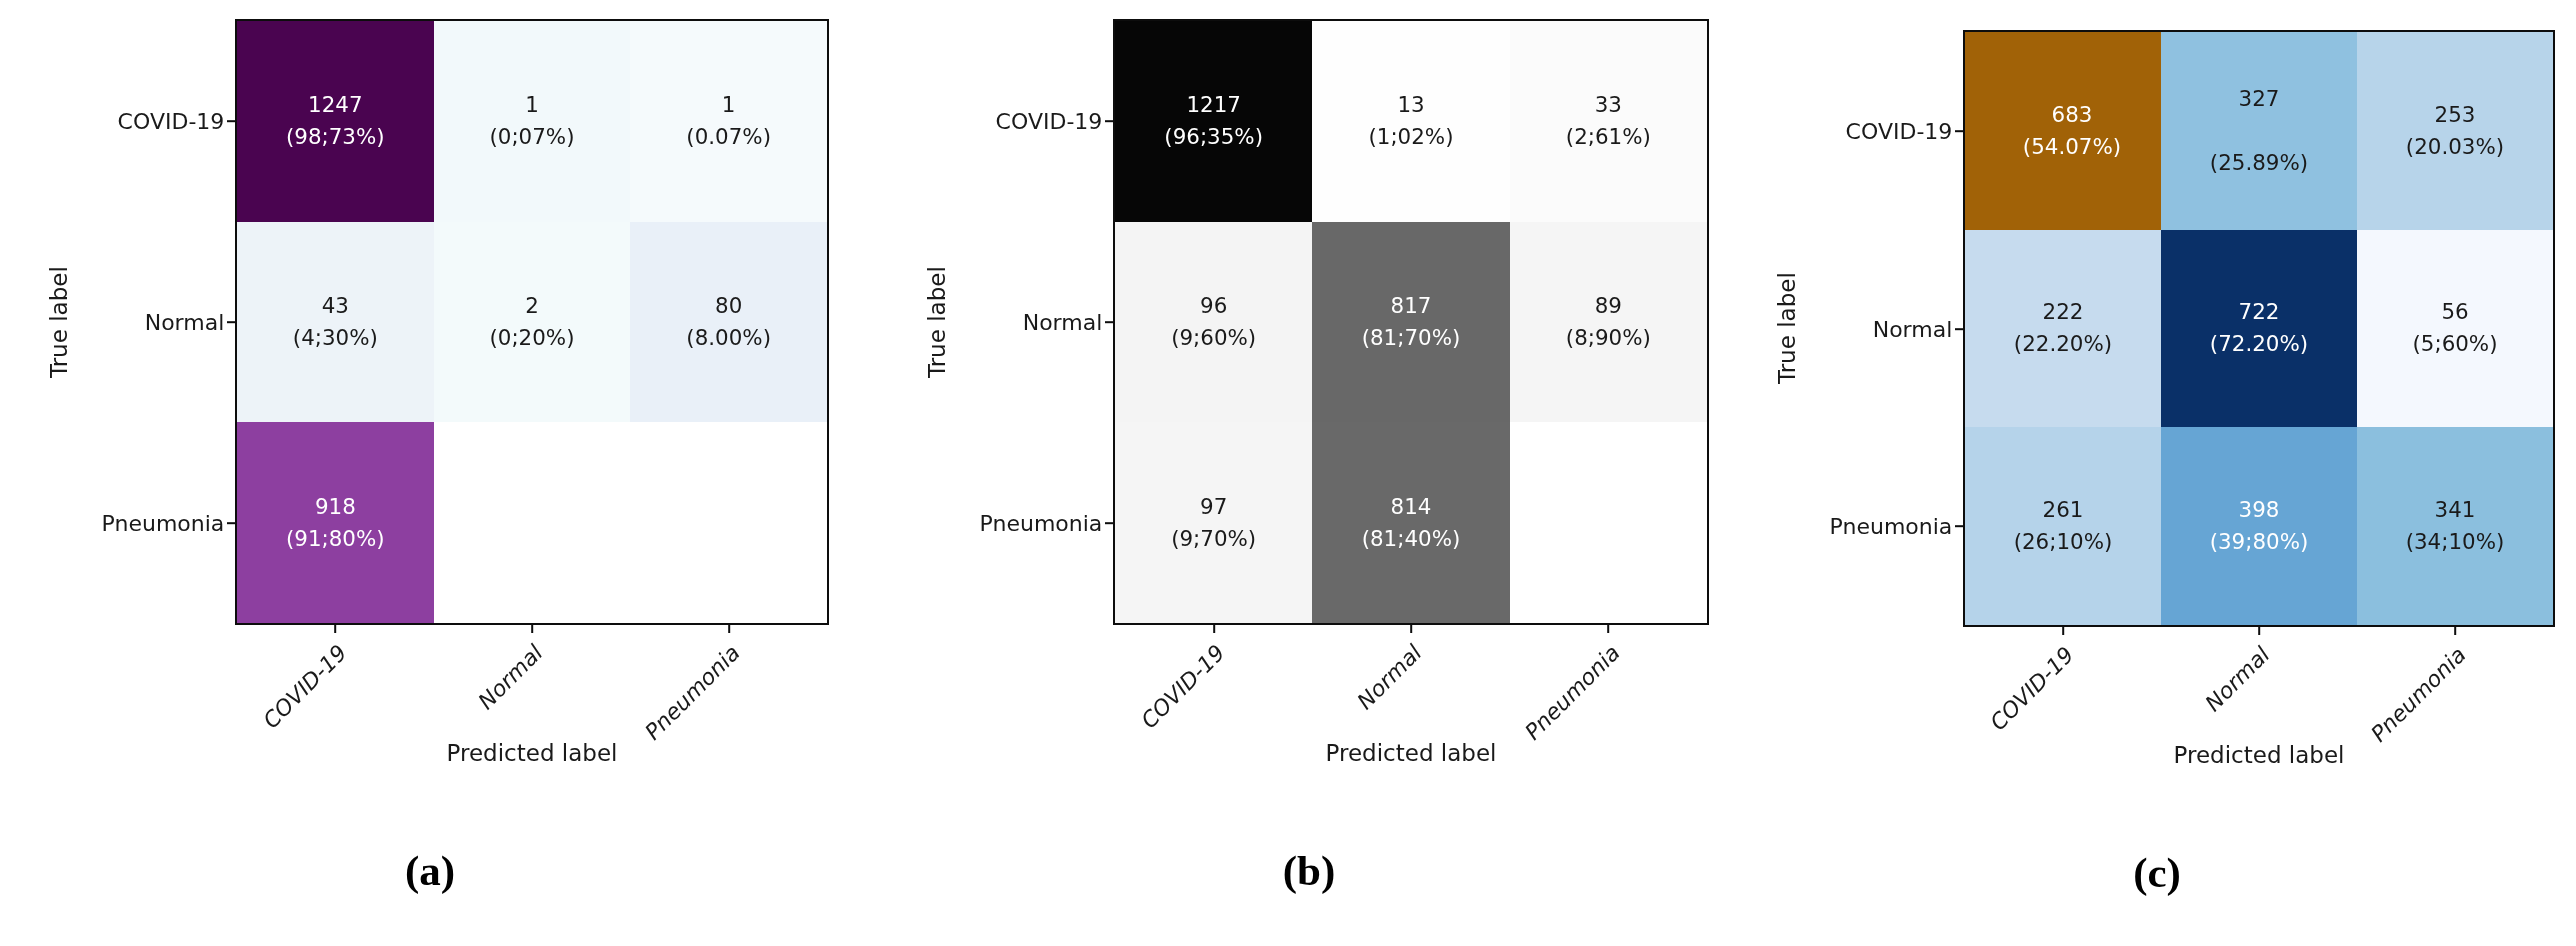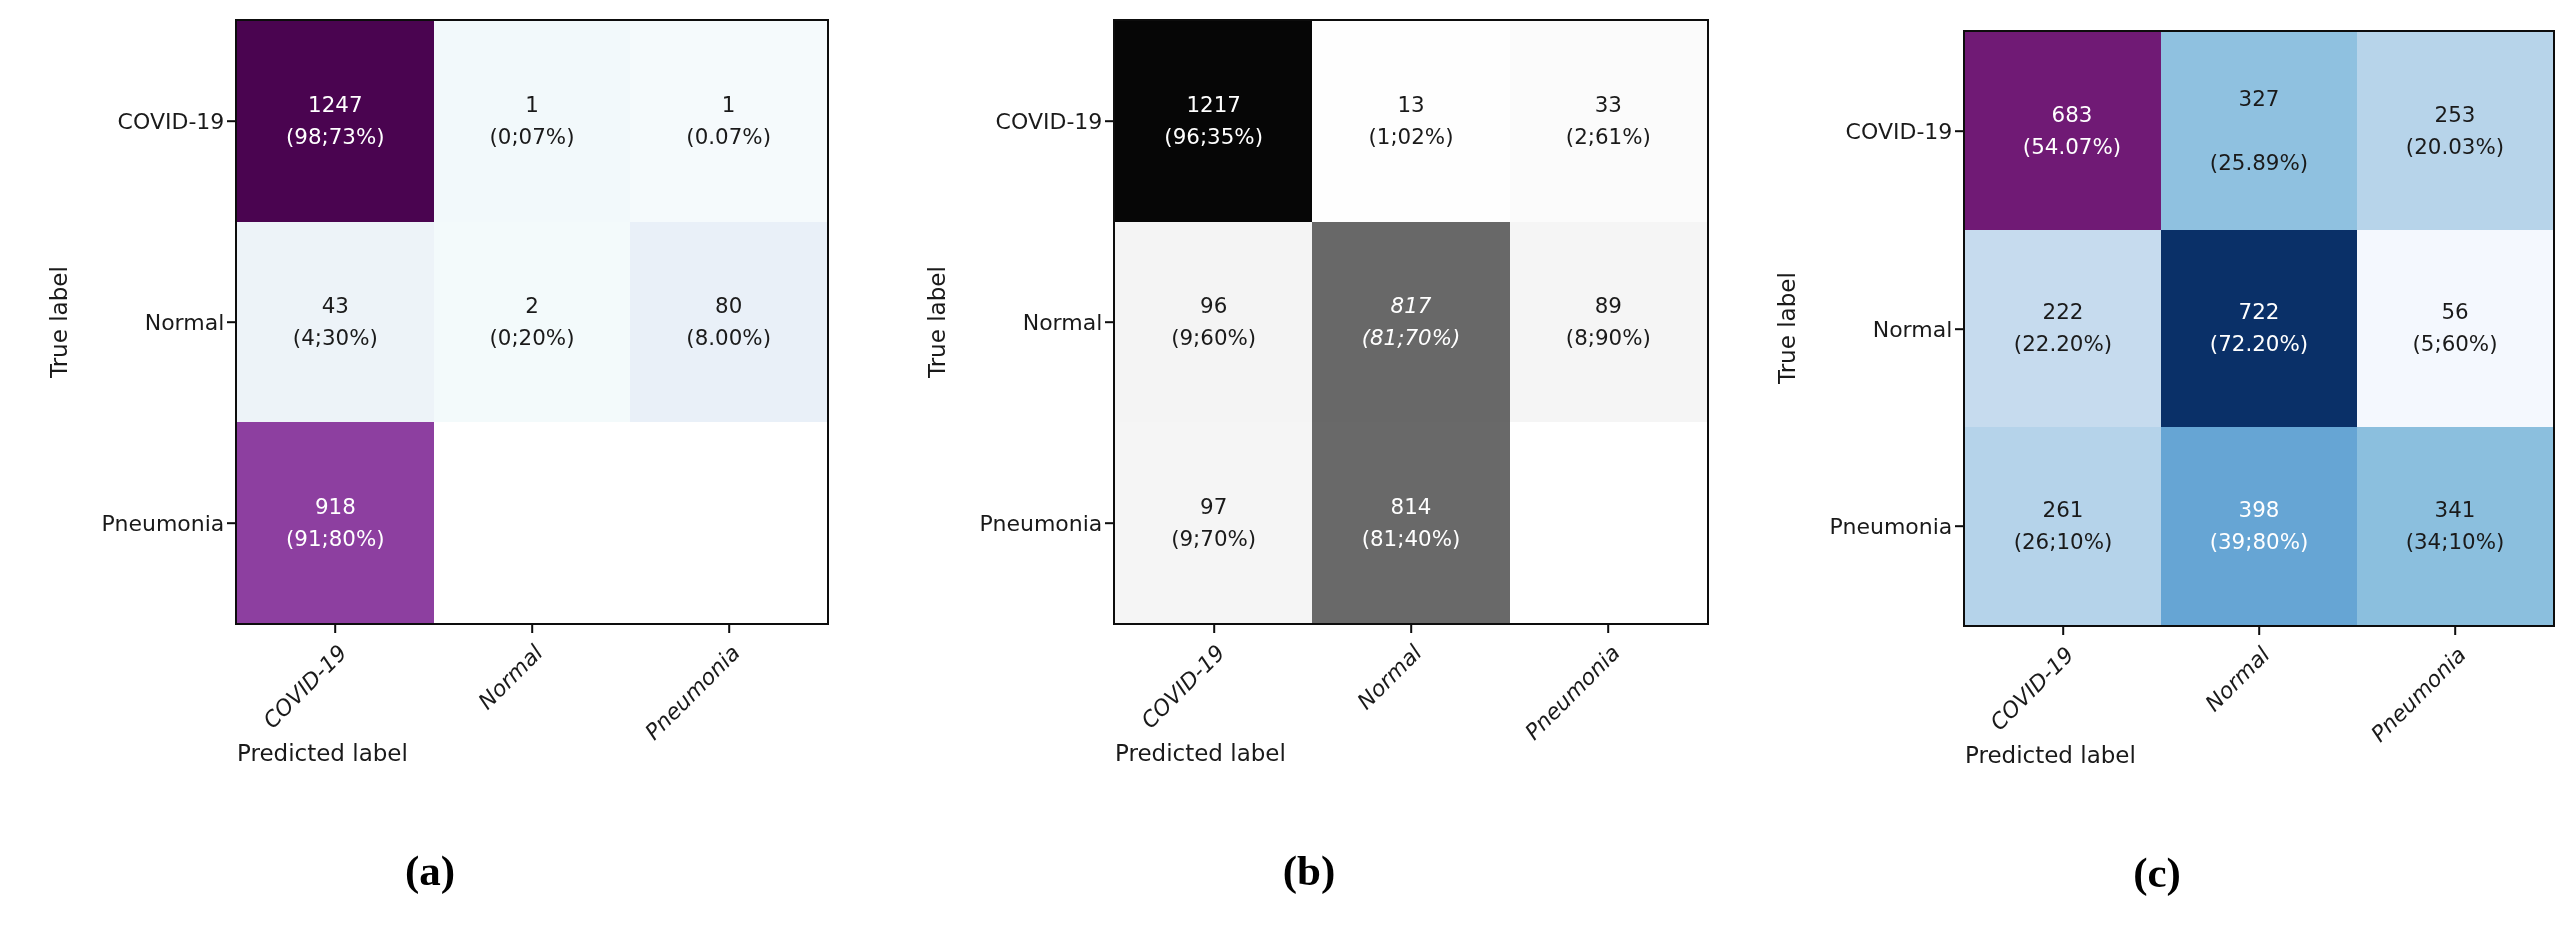--- a/index.html
+++ b/index.html
@@ -29,21 +29,21 @@
   .xk0,.xl0{left:16.667%}.xk1,.xl1{left:50%}.xk2,.xl2{left:83.333%}
   .xticklabel{position:absolute;top:calc(100% + 17.4px);width:0;height:0;}
   .xticklabel span{position:absolute;right:1.6px;top:0;white-space:nowrap;font-size:22px;
                    font-style:italic;transform:rotate(-45deg);transform-origin:100% 0;}
   
   .ylabel{position:absolute;right:calc(100% + 165px);top:0;height:100%;
           display:flex;align-items:center;justify-content:center;
           writing-mode:vertical-rl;transform:rotate(180deg);
           font-size:23px;white-space:nowrap;}
   .xlabel{position:absolute;top:calc(100% + 117px);left:0;width:100%;
-          text-align:left;font-size:23px;}
+          text-align:center;font-size:23px;}
   .caption{position:absolute;top:calc(100% + 223px);left:-204px;width:calc(100% + 204px);
            text-align:center;font-family:"Liberation Serif","DejaVu Serif",serif;
            font-weight:bold;font-size:43px;color:#000;}
 </style>
 </head>
 <body>
 
 <div class="figure">
 
 <div class="panel panel-a">
@@ -116,21 +116,21 @@
             <div>(1;02%)</div>
           </div>
           <div class="cell" style="background: rgb(251, 251, 251); color: rgb(26, 26, 26);">
             <div>33</div>
             <div>(2;61%)</div>
           </div>
           <div class="cell" style="background: rgb(244, 244, 244); color: rgb(26, 26, 26);">
             <div>96</div>
             <div>(9;60%)</div>
           </div>
-          <div class="cell" style="background: rgb(104, 104, 104); color: rgb(255, 255, 255); font-style: italic;">
+          <div class="cell" style="background: rgb(104, 104, 104); color: rgb(255, 255, 255);">
             <div>817</div>
             <div>(81;70%)</div>
           </div>
           <div class="cell" style="background: rgb(245, 245, 245); color: rgb(26, 26, 26);">
             <div>89</div>
             <div>(8;90%)</div>
           </div>
           <div class="cell" style="background: rgb(245, 245, 245); color: rgb(26, 26, 26);">
             <div>97</div>
             <div>(9;70%)</div>
@@ -162,21 +162,21 @@
           <span>Pneumonia</span>
         </div>
 
         <div class="xlabel">Predicted label</div>
         <div class="caption">(b)</div>
       </div>
     </div>
     <div class="panel panel-c">
       <div class="grid">
         <div class="cells">
-          <div class="cell" style="background: #701a75; color: rgb(255, 255, 255); padding-left: 18px;">
+          <div class="cell" style="background: #a16207; color: rgb(255, 255, 255); padding-left: 18px;">
             <div>683</div>
             <div>(54.07%)</div>
           </div>
           <div class="cell" style="background: rgb(143, 193, 224); color: rgb(26, 26, 26); gap: 32px;">
             <div>327</div>
             <div>(25.89%)</div>
           </div>
           <div class="cell" style="background: rgb(183, 212, 234); color: rgb(26, 26, 26);">
             <div>253</div>
             <div>(20.03%)</div>

